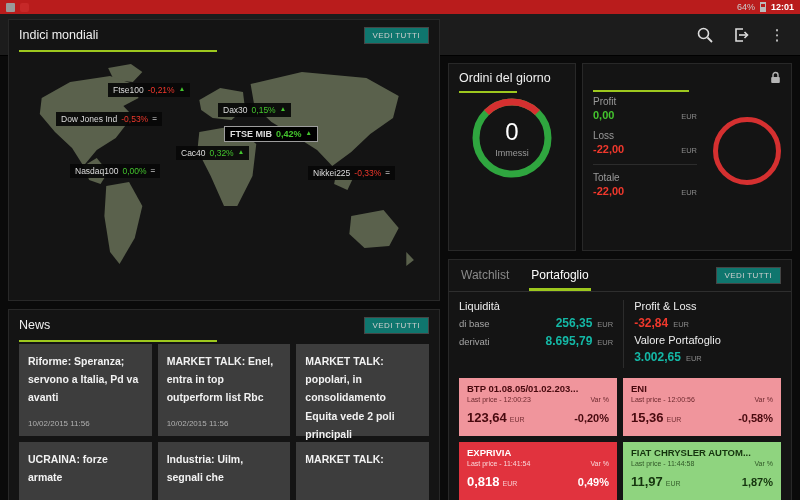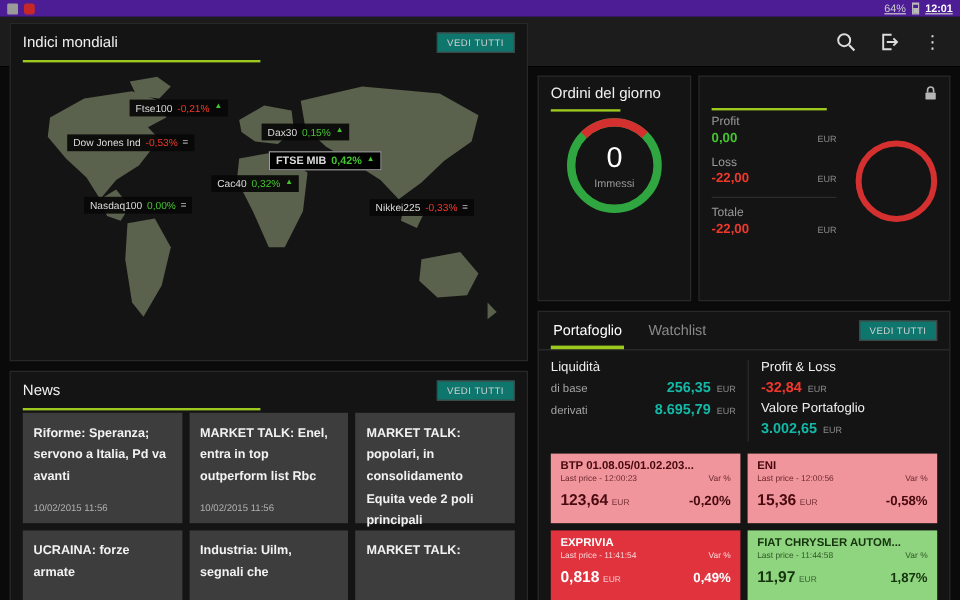--- a/index.html
+++ b/index.html
@@ -2,21 +2,21 @@
 <html><head>
 <meta charset="utf-8">
 <style>
   * { margin:0; padding:0; box-sizing:border-box; }
   html,body { width:800px; height:500px; }
   body {
     background:#0a0a0a; color:#ddd; overflow:hidden; position:relative;
     font-family:"Liberation Sans", sans-serif;
   }
   
-  .status-bar { height:14px; background:#4c1d95; display:flex; align-items:center; padding:0 6px; font-size:9px; color:#ccc; gap:5px;text-decoration:underline; }
+  .status-bar { height:14px; background:#b91c1c; display:flex; align-items:center; padding:0 6px; font-size:9px; color:#ccc; gap:5px; }
   .sb-spacer { flex:1; }
   .sb-ico { width:9px; height:9px; display:inline-block; }
   .gallery-ico { background:#9a9a9a; border-radius:1px; }
   .record-ico { background:#c62828; border-radius:2px; }
   .batt { width:6px; height:10px; border:1px solid #bbb; border-top:2px solid #bbb; background:linear-gradient(to top,#bbb 64%,transparent 64%); }
   .sb-time { font-weight:bold; color:#fff; }
   
   .app-bar { height:42px; background:#1c1c1c; border-bottom:1px solid #000; display:flex; align-items:center; padding:0 10px; gap:10px; }
   .menu-ico { width:20px; height:15px; display:flex; flex-direction:column; justify-content:space-between; cursor:pointer; }
   .menu-ico i { display:block; height:3px; background:#9dc81e; border-radius:1px; }
@@ -292,22 +292,22 @@
               </div>
             </div>
           </div>
           <div class="loss-ring"></div>
         </div>
       </div>
     </div>
 
     <div class="panel" id="portafoglio">
       <div class="tabs">
+        <span class="tab inactive">Watchlist</span>
         <span class="tab active">Portafoglio</span>
-        <span class="tab inactive">Watchlist</span>
         <button class="vedi-btn">VEDI TUTTI</button>
       </div>
       <div class="liq">
         <div class="liq-left">
           <div class="blk-title">Liquidità</div>
           <div class="liq-row">
             <span class="liq-label">di base</span>
             <span class="liq-val">256,35</span>
             <span class="eur">EUR</span>
           </div>

